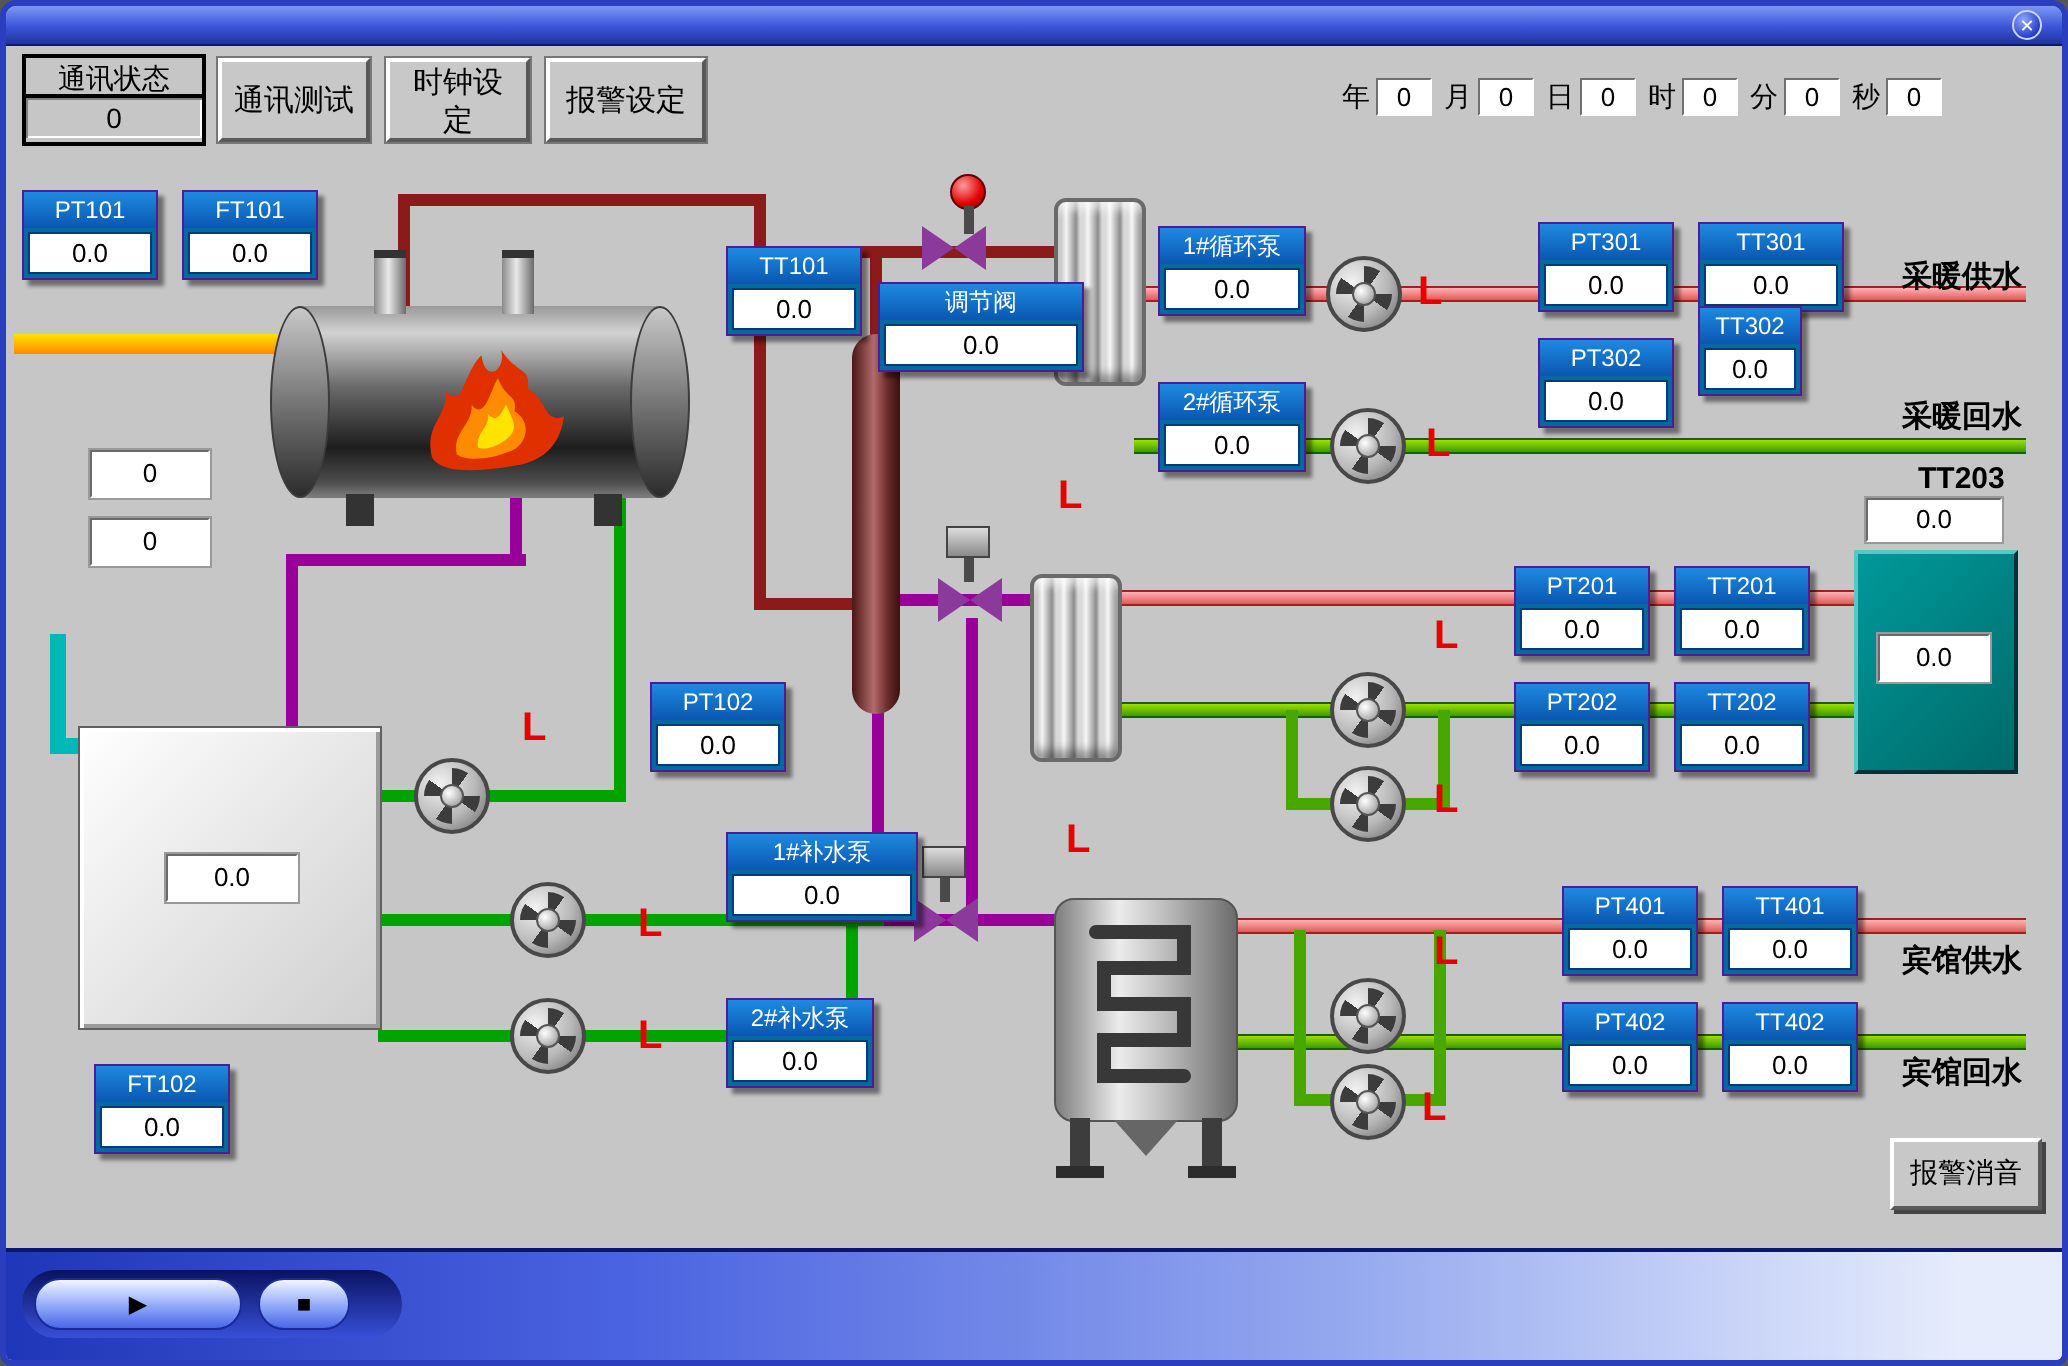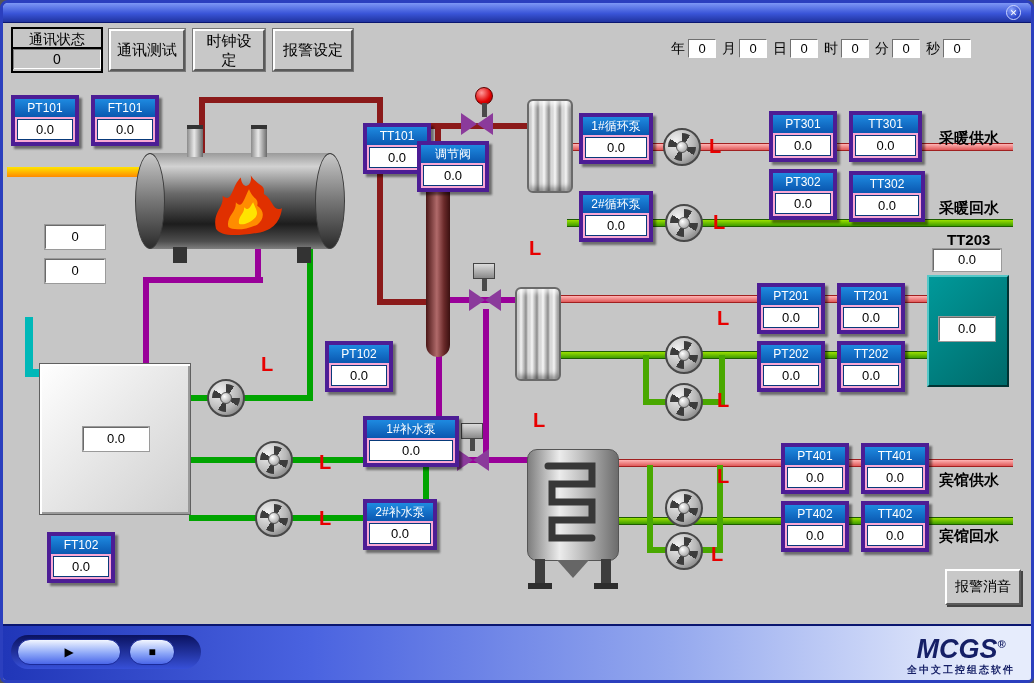--- a/index.html
+++ b/index.html
@@ -46,25 +46,25 @@
   .pump::after{content:"";position:absolute;left:50%;top:50%;width:10px;height:10px;margin:-6px 0 0 -6px;border-radius:50%;background:radial-gradient(circle at 35% 35%,#fff,#8e8e8e);border:1px solid #555;}
   .valve{position:absolute;width:32px;height:22px;z-index:3;}
   .valve::before,.valve::after{content:"";position:absolute;top:0;width:0;height:0;border-top:11px solid transparent;border-bottom:11px solid transparent;}
   .valve::before{left:0;border-left:16px solid #8b3a9b;}
   .valve::after{right:0;border-right:16px solid #8b3a9b;}
   .act{position:absolute;width:22px;height:16px;background:linear-gradient(180deg,#dcdcdc,#8a8a8a);border:1px solid #444;z-index:3;}
   .stem{position:absolute;width:5px;background:#4a4a4a;z-index:3;}
   .ball{position:absolute;width:18px;height:18px;border-radius:50%;background:radial-gradient(circle at 35% 30%,#ff9a9a,#e00000 60%,#8c0000);border:1px solid #5c0000;z-index:3;}
   .panel{position:absolute;left:924px;top:272px;width:82px;height:112px;background:linear-gradient(135deg,#00999a,#006a6a);border:2px solid;border-color:#55c8c8 #033 #033 #55c8c8;z-index:3;}
   
-  .gauge{position:absolute;background:#f9a8d4;border:4px solid #4c1d95;box-shadow:3px 3px 2px rgba(0,0,0,.45);z-index:4;}
+  .gauge{position:absolute;background:#0369a1;border:1px solid #4c1d95;box-shadow:3px 3px 2px rgba(0,0,0,.45);z-index:4;}
   .gh{height:18px;line-height:18px;background:linear-gradient(180deg,#1e8ae0,#0a57b0);color:#fff;font-size:12px;text-align:center;white-space:nowrap;overflow:hidden;}
   .gv{margin:2px;height:21px;line-height:19px;background:#fff;border:1px solid #083a7a;font-size:13px;text-align:center;color:#000;}
   .vbox{position:absolute;height:24px;line-height:22px;background:#fff;border:1px solid;border-color:#6a6a6a #fff #fff #6a6a6a;box-shadow:0 0 0 1px #9a9a9a;text-align:center;font-size:13px;color:#000;z-index:4;}
-  .lbl{position:absolute;font-weight:bold;font-size:15px;color:#000;white-space:nowrap;z-index:4;}
+  .lbl{position:absolute;font-weight:bold;font-size:15px;color:#000;white-space:nowrap;z-index:4;margin-left:12px;}
   .L{position:absolute;color:#e80000;font-weight:bold;font-size:20px;z-index:5;}
   .mute{position:absolute;left:942px;top:566px;width:76px;height:36px;background:#c8c8c8;border:2px solid;border-color:#fff #5a5a5a #5a5a5a #fff;box-shadow:2px 2px 0 #444;font-size:14px;cursor:pointer;z-index:6;}
   
   .footer{position:absolute;left:0;right:0;bottom:0;height:56px;background:linear-gradient(90deg,#2036b8 0%,#4a63e0 30%,#94a8ee 65%,#e6ecfc 95%);border-top:2px solid #0a1670;z-index:9;}
   .ctrl-pill{position:absolute;left:8px;top:9px;width:190px;height:34px;border-radius:17px;background:linear-gradient(180deg,#0a1260,#3750d8);display:flex;align-items:center;gap:8px;padding:0 6px;}
   .ctrl-pill button{border:1px solid #1a2a9a;border-radius:13px;height:26px;background:linear-gradient(180deg,#f2f6ff,#8ea8f8 55%,#4a66e8);color:#000;cursor:pointer;font-size:12px;}
   .play{width:104px;}
   .stop{width:46px;}
   .brand{position:absolute;right:16px;top:4px;text-align:center;color:#151f66;}
   .brand-name{font:italic 900 27px "Liberation Serif","DejaVu Serif",serif;line-height:28px;}
@@ -204,21 +204,21 @@
       <div class="gv">0.0</div>
     </div>
   <div class="gauge" style="left:88px;top:92px;width:68px">
       <div class="gh">FT101</div>
       <div class="gv">0.0</div>
     </div>
   <div class="gauge" style="left:360px;top:120px;width:68px">
       <div class="gh">TT101</div>
       <div class="gv">0.0</div>
     </div>
-  <div class="gauge" style="left:414px;top:138px;width:72px">
+  <div class="gauge" style="left:436px;top:138px;width:103px">
       <div class="gh">调节阀</div>
       <div class="gv">0.0</div>
     </div>
   <div class="gauge" style="left:576px;top:110px;width:74px">
       <div class="gh">1#循环泵</div>
       <div class="gv">0.0</div>
     </div>
   <div class="gauge" style="left:576px;top:188px;width:74px">
       <div class="gh">2#循环泵</div>
       <div class="gv">0.0</div>
@@ -228,21 +228,21 @@
       <div class="gv">0.0</div>
     </div>
   <div class="gauge" style="left:846px;top:108px;width:73px">
       <div class="gh">TT301</div>
       <div class="gv">0.0</div>
     </div>
   <div class="gauge" style="left:766px;top:166px;width:68px">
       <div class="gh">PT302</div>
       <div class="gv">0.0</div>
     </div>
-  <div class="gauge" style="left:846px;top:168px;width:76px">
+  <div class="gauge" style="left:846px;top:150px;width:52px">
       <div class="gh">TT302</div>
       <div class="gv">0.0</div>
     </div>
   <div class="gauge" style="left:754px;top:280px;width:68px">
       <div class="gh">PT201</div>
       <div class="gv">0.0</div>
     </div>
   <div class="gauge" style="left:834px;top:280px;width:68px">
       <div class="gh">TT201</div>
       <div class="gv">0.0</div>
@@ -312,18 +312,14 @@
   <span class="L" style="left:526px;top:234px">L</span>
   <span class="L" style="left:530px;top:406px">L</span>
 
   <button class="mute">报警消音</button>
 
   <div class="footer">
     <div class="ctrl-pill">
       <button class="play"><span>▶</span></button>
       <button class="stop"><span>■</span></button>
     </div>
-    <div class="brand">
-      <div class="brand-name"><span>MCGS</span><sup>®</sup></div>
-      <div class="brand-tag">全中文工控组态软件</div>
-    </div>
   </div>
 </div>
 
 </body></html>

